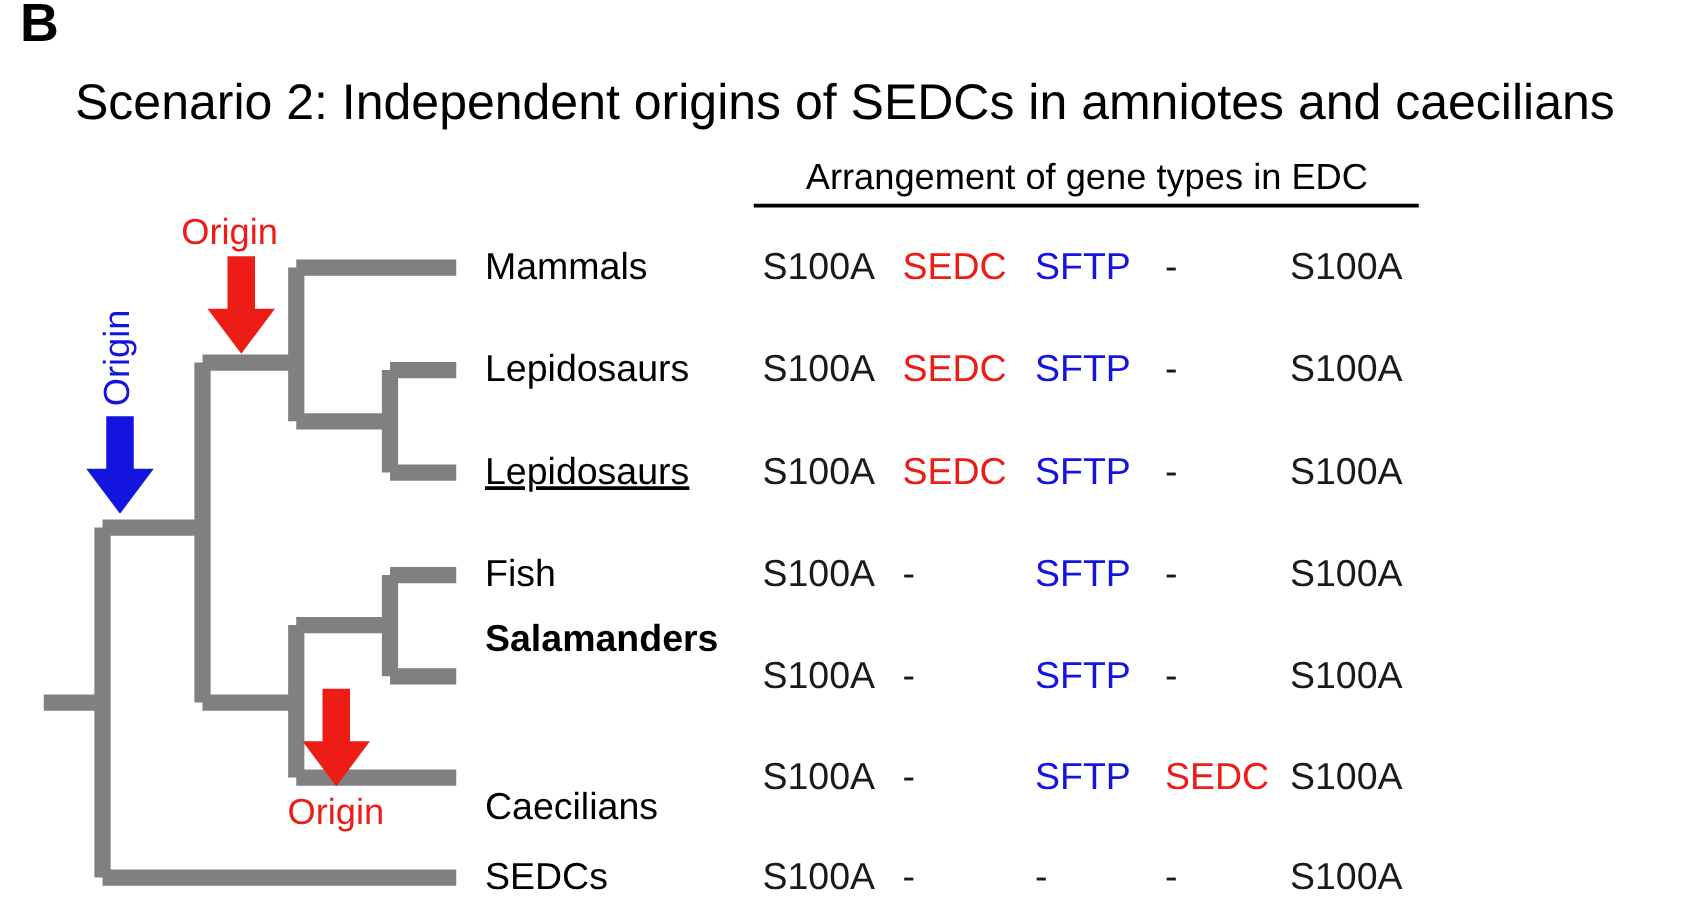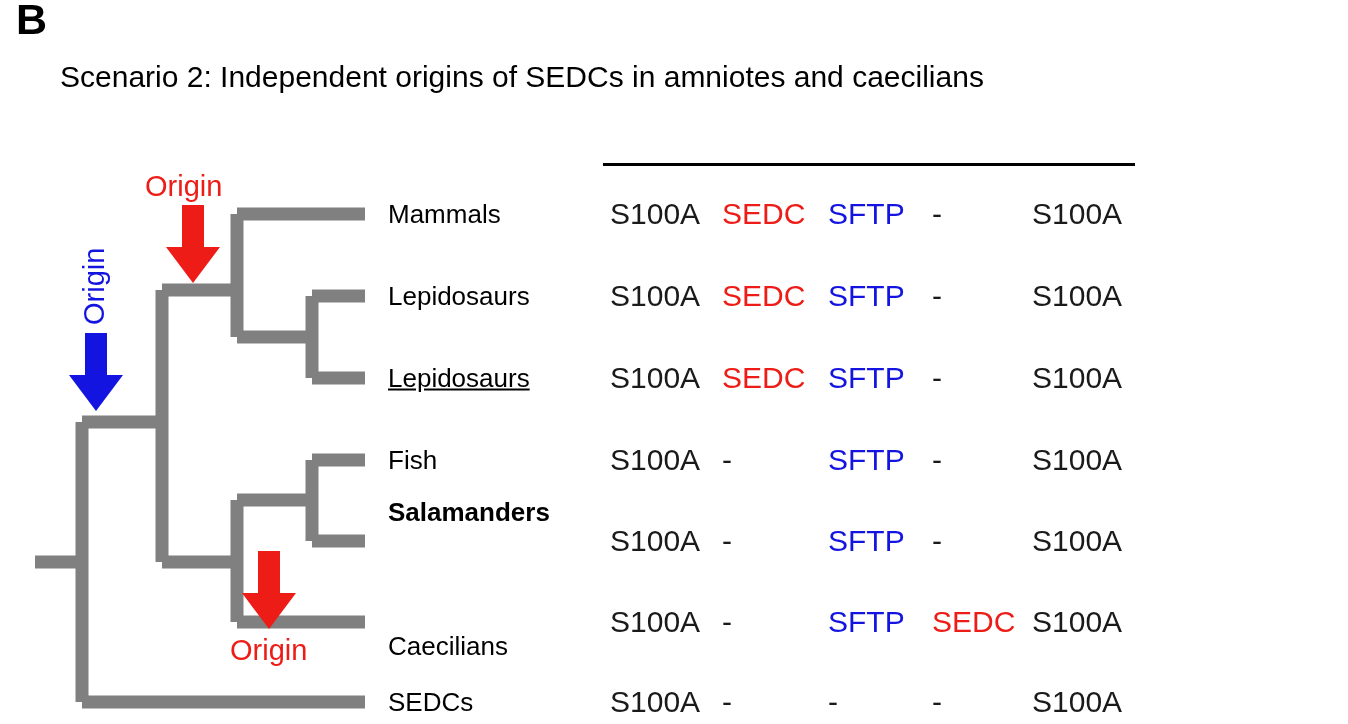--- a/index.html
+++ b/index.html
@@ -25,21 +25,21 @@
     top: -2px;
     font-size: 43px;
     font-weight: bold;
     letter-spacing: 0px;
     line-height: 1;
   }
   .scenario-title {
     position: absolute;
     left: 60px;
     top: 60px;
-    font-size: 30px;
+    font-size: 40px;
     white-space: nowrap;
     line-height: 1.1;
   }
   .table-header {
     position: absolute;
     left: 603px;
     top: 126px;
     width: 533px;
     text-align: center;
     font-size: 29px;
@@ -56,21 +56,21 @@
   
   #tree-svg {
     position: absolute;
     left: 0;
     top: 0;
   }
   
   .taxon-label {
     position: absolute;
     left: 388px;
-    font-size: 26px;
+    font-size: 30px;
     white-space: nowrap;
     transform: translateY(-50%);
   }
   
   .gene-cell {
     position: absolute;
     font-size: 30px;
     white-space: nowrap;
     transform: translateY(-50%);
   }
@@ -93,20 +93,21 @@
 </style>
 </head>
 <body>
 
 <div id="figure-root">
 
   <div class="panel-label">B</div>
 
   <div class="scenario-title">Scenario 2: Independent origins of SEDCs in amniotes and caecilians</div>
 
+  <div class="table-header">Arrangement of gene types in EDC</div>
   <div class="header-rule"></div>
 
   <svg id="tree-svg" width="400" height="724" viewBox="0 0 400 724">
     <g fill="none" stroke="#808080" stroke-width="13" stroke-linecap="butt">
 
       <path d="M35,562 L82,562"></path>
 
       <path d="M82,422 L82,702"></path>
 
       <path d="M82,702 L365,702"></path>

